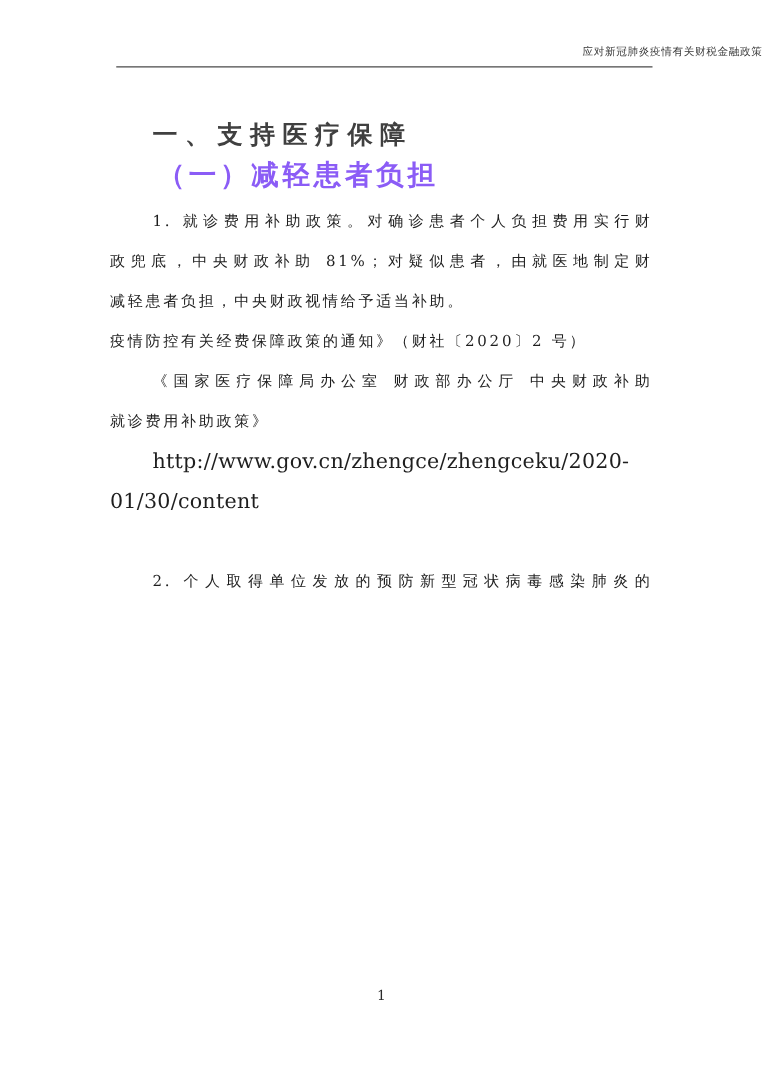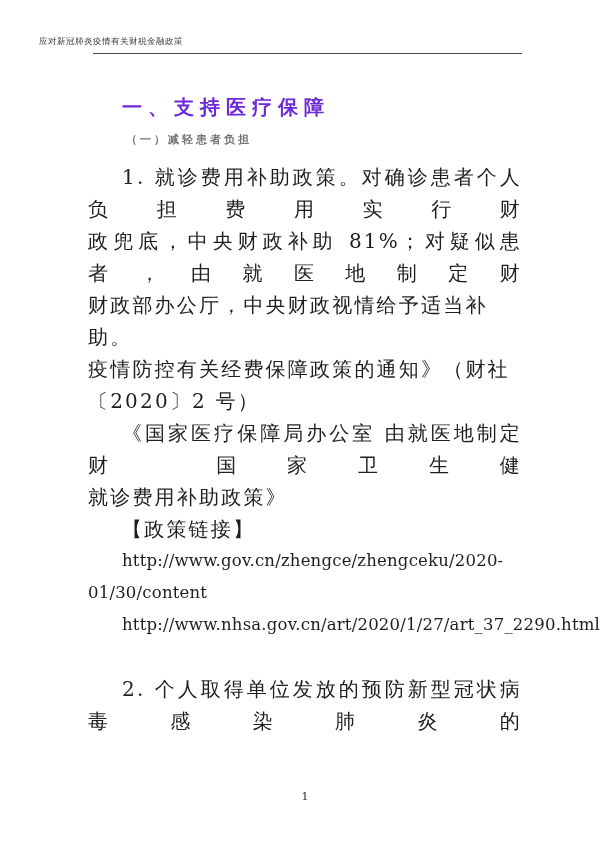--- a/index.html
+++ b/index.html
@@ -14,21 +14,21 @@
     background: #ffffff;
     color: #1e1e1e;
     font-family: "DejaVu Serif", "Liberation Serif", serif;
     overflow: hidden;
   }
   .header-title {
     position: absolute;
     top: 36px;
     left: 0;
     right: 0;
-    text-align: left;
+    text-align: right;
     font-size: 8.5px;
     letter-spacing: 0.5px;
     color: #3a3a3a;
     margin-left: 39px;
   }
   .header-rule {
     position: absolute;
     top: 53px;
     left: 93px;
     width: 429px;
@@ -41,38 +41,38 @@
     top: 94px;
     width: 434px;
   }
   .h1 {
     font-family: "DejaVu Sans", "Liberation Sans", sans-serif;
     font-weight: bold;
     font-size: 20px;
     line-height: 26px;
     margin: 0 0 0 34px;
     letter-spacing: 6px;
-    color: #6d28d9;
+    color: #404040;
     white-space: nowrap;
   }
   .h2 {
     font-weight: bold;
-    font-size: 11px;
+    font-size: 22px;
     line-height: 24px;
     margin: 8px 0 0 38px;
     letter-spacing: 3px;
-    color: #737373;
+    color: #8b5cf6;
     white-space: nowrap;
   }
   .blocks {
     margin-top: 9px;
   }
   .line {
     line-height: 32px;
-    font-size: 20px;
+    font-size: 12px;
     letter-spacing: 2.2px;
     color: #1e1e1e;
   }
   .line.justify {
     text-align: justify;
     text-align-last: justify;
   }
   .line.first {
     text-indent: 34px;
   }
@@ -101,27 +101,25 @@
   <div class="header-title">应对新冠肺炎疫情有关财税金融政策</div>
 
   <div class="header-rule"></div>
 
   <div class="content">
     <div class="h1">一、支持医疗保障</div>
     <div class="h2">（一）减轻患者负担</div>
     <div class="blocks">
         <div class="line paragraph first justify">1. 就诊费用补助政策。对确诊患者个人负担费用实行财</div>
         <div class="line paragraph justify">政兜底，中央财政补助 81%；对疑似患者，由就医地制定财</div>
-        <div class="line paragraph">财政部办公厅，中央财政视情给予适当补助。</div>
+        <div class="line paragraph">减轻患者负担，中央财政视情给予适当补助。</div>
         <div class="line citation">疫情防控有关经费保障政策的通知》（财社〔2020〕2 号）</div>
-        <div class="line citation first justify">《国家医疗保障局办公室 由就医地制定财 国家卫生健</div>
+        <div class="line citation first justify">《国家医疗保障局办公室 财政部办公厅 中央财政补助</div>
         <div class="line citation">就诊费用补助政策》</div>
-        <div class="line label first">【政策链接】</div>
         <div class="line url first">http://www.gov.cn/zhengce/zhengceku/2020-01/30/content</div>
-        <div class="line url first">http://www.nhsa.gov.cn/art/2020/1/27/art_37_2290.html</div>
         <div class="line spacer"></div>
         <div class="line paragraph first justify">2. 个人取得单位发放的预防新型冠状病毒感染肺炎的</div>
       </div>
   </div>
 
   <div class="footer-page-number">1</div>
 
 </div>
 
 </body></html>

